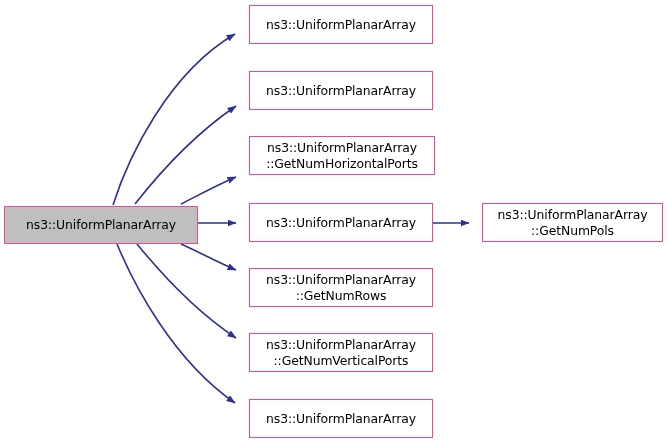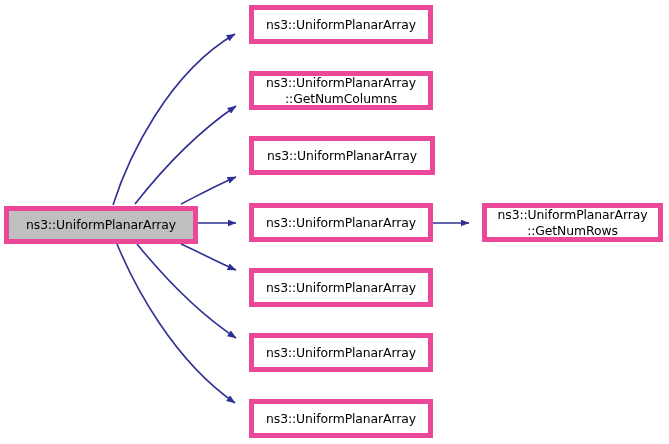--- a/index.html
+++ b/index.html
@@ -21,21 +21,21 @@
     position: absolute;
     left: 0;
     top: 0;
     width: 669px;
     height: 444px;
     pointer-events: none;
   }
   .node {
     position: absolute;
     box-sizing: border-box;
-    border: 5px solid #ec4899;
+    border: 1px solid #ec4899;
     background: #ffffff;
     color: #000000;
     display: flex;
     flex-direction: column;
     align-items: center;
     justify-content: center;
     text-align: center;
     font-size: 12.4px;
     line-height: 16px;
     letter-spacing: -0.1px;
@@ -75,41 +75,43 @@
   <div class="node current" style="left:4px; top:206px; width:194px; height:38px;">
     <span class="ln">ns3::UniformPlanarArray</span>
   </div>
 
   <div class="node" style="left:249px; top:5px; width:184px; height:39px;">
     <span class="ln">ns3::UniformPlanarArray</span>
   </div>
 
   <div class="node" style="left:249px; top:71px; width:184px; height:39px;">
     <span class="ln">ns3::UniformPlanarArray</span>
-    <span class="ln">::GetNumColumns</span>
   </div>
 
   <div class="node" style="left:249px; top:136px; width:186px; height:39px;">
     <span class="ln">ns3::UniformPlanarArray</span>
+    <span class="ln">::GetNumHorizontalPorts</span>
   </div>
 
   <div class="node" style="left:249px; top:203px; width:184px; height:39px;">
     <span class="ln">ns3::UniformPlanarArray</span>
   </div>
 
   <div class="node" style="left:249px; top:268px; width:184px; height:39px;">
     <span class="ln">ns3::UniformPlanarArray</span>
+    <span class="ln">::GetNumRows</span>
   </div>
 
   <div class="node" style="left:249px; top:333px; width:184px; height:39px;">
     <span class="ln">ns3::UniformPlanarArray</span>
+    <span class="ln">::GetNumVerticalPorts</span>
   </div>
 
   <div class="node" style="left:249px; top:399px; width:184px; height:39px;">
     <span class="ln">ns3::UniformPlanarArray</span>
   </div>
 
   <div class="node" style="left:482px; top:203px; width:181px; height:39px;">
     <span class="ln">ns3::UniformPlanarArray</span>
-    <span class="ln">::GetNumRows</span>
+    <span class="ln">::GetNumPols</span>
   </div>
 
 </div>
 
 </body></html>

